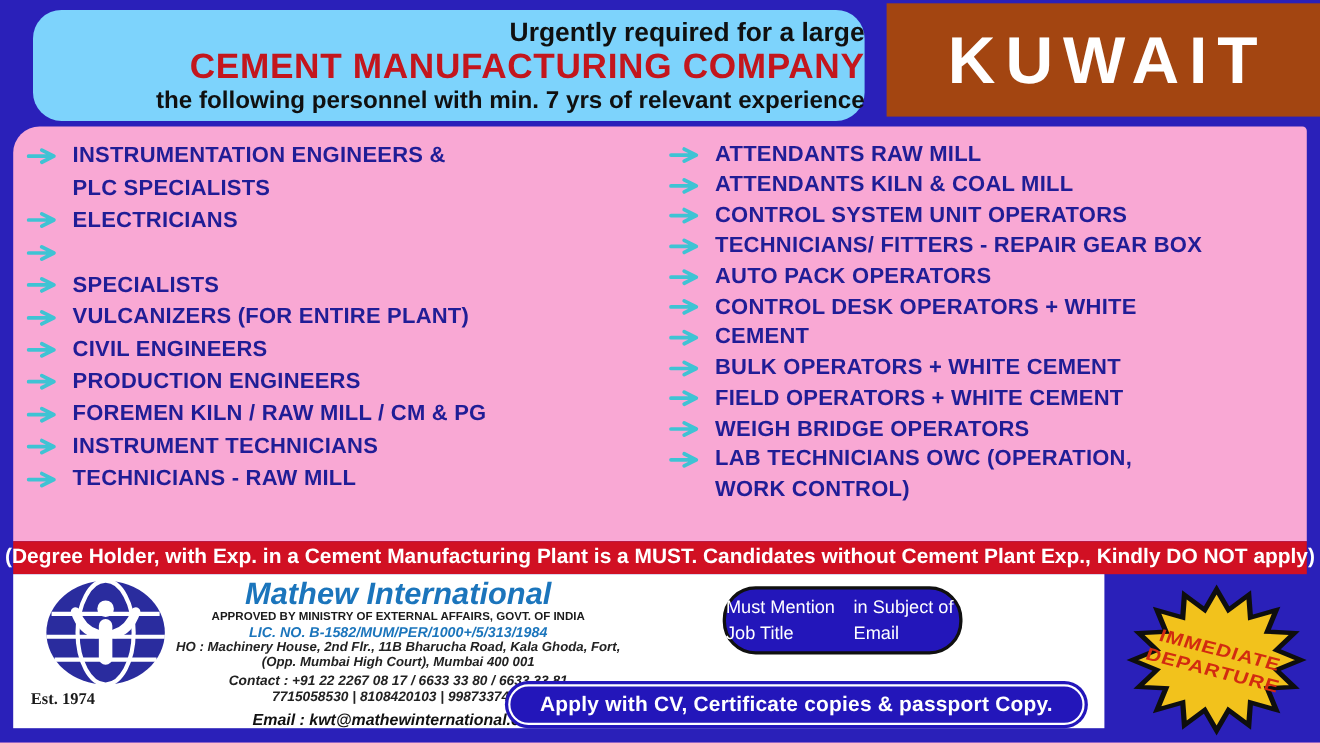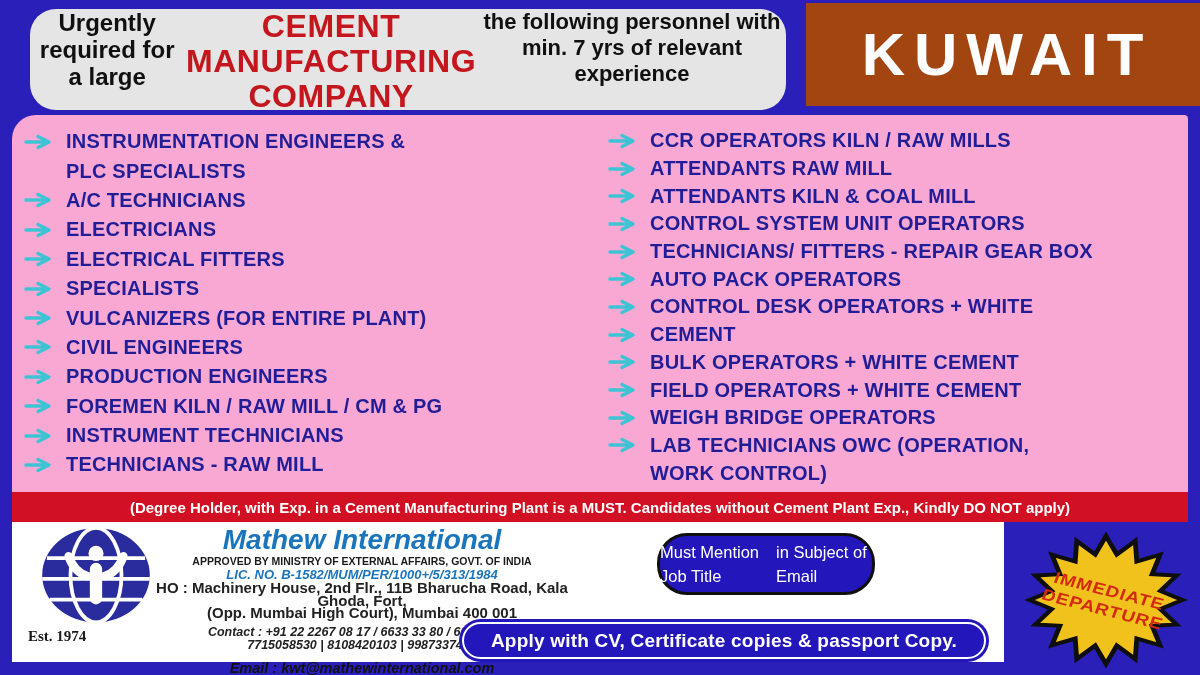--- a/index.html
+++ b/index.html
@@ -8,23 +8,23 @@
     --brand-blue:#1B75BC; --logo-blue:#2A2C9E; --star-yellow:#F2C21C; --star-text:#D22B10;
   }
   *{box-sizing:border-box;}
   html,body{margin:0;padding:0;}
   body{
     width:1200px;height:675px;position:relative;overflow:hidden;
     background:var(--bg);
     font-family:"Liberation Sans",sans-serif;
   }
   .header-box{
-    position:absolute;left:30px;top:9px;width:756px;height:101px;background:#e5e5e5;
-    border-radius:26px;display:flex;flex-direction:row;justify-content:center;
-    align-items:flex-start;text-align:center;
+    position:absolute;left:30px;top:9px;width:756px;height:101px;background:#7dd3fc;
+    border-radius:26px;display:flex;flex-direction:column;justify-content:center;
+    align-items:flex-end;text-align:center;
   }
   .h1{font-size:24px;font-weight:bold;color:#101010;line-height:27px;}
   .h2{font-size:32px;font-weight:bold;color:var(--title-red);letter-spacing:.6px;line-height:35px;}
   .h3{font-size:22px;font-weight:bold;color:#101010;line-height:26px;}
   .kuwait{
     position:absolute;left:806px;top:3px;width:394px;height:103px;background:var(--kuwait-bg);
     color:#fff;font-size:60px;font-weight:bold;letter-spacing:9px;
     display:flex;align-items:center;justify-content:center;padding-left:8px;
   }
   .panel{
@@ -37,33 +37,33 @@
     color:var(--navy-text);font-size:20px;letter-spacing:.2px;
   }
   .col.left{left:12px;top:12px;}
   .col.left .line{height:29.4px;}
   .col.right{left:596px;top:12px;}
   .col.right .line{height:27.7px;}
   .arrow{width:30px;height:16px;margin-right:12px;flex:0 0 auto;}
   .line.cont .arrow{visibility:hidden;}
   .notice{
     position:absolute;left:12px;top:492px;width:1176px;height:30px;background:var(--banner-red);
-    color:#fff;font-weight:bold;font-size:15px;display:flex;align-items:center;justify-content:center;
+    color:#fff;font-weight:bold;font-size:19px;display:flex;align-items:center;justify-content:center;
     white-space:nowrap;
   }
   .footer{position:absolute;left:12px;top:522px;width:992px;height:140px;background:#fff;}
   .logo-wrap{position:absolute;left:16px;top:4px;width:136px;}
   .logo-wrap svg{width:116px;height:102px;display:block;margin:0 auto;}
   .est{font-family:"Liberation Serif",serif;font-weight:bold;font-size:15px;color:#1a1a1a;margin-top:0;}
   .agency{position:absolute;left:118px;top:2px;width:464px;text-align:center;color:#222;}
   .name{color:var(--brand-blue);font-size:28px;font-weight:bold;font-style:italic;line-height:31px;}
   .tagline{font-size:10px;font-style:italic;font-weight:bold;color:#333;line-height:11px;}
   .approval{font-size:10.5px;font-weight:bold;color:#1a1a1a;line-height:12px;}
   .license{font-size:13px;font-weight:bold;font-style:italic;color:var(--brand-blue);line-height:15px;}
-  .addr{font-size:15px;font-weight:bold;line-height:12.5px;color:#222;}
+  .addr{font-size:12px;font-weight:bold;font-style:italic;line-height:12.5px;color:#222;}
   .contact{font-size:12.5px;font-weight:bold;font-style:italic;line-height:13.5px;color:#222;}
   .contact.first{margin-top:6px;}
   .email{font-size:14.5px;font-weight:bold;font-style:italic;margin-top:7px;color:#111;}
   .mention-pill{
     position:absolute;left:645px;top:11px;width:218px;height:62px;background:var(--pill-blue);
     border:3px solid #101010;border-radius:30px;color:#fff;font-size:16.5px;
     display:flex;flex-direction:row;align-items:center;justify-content:center;line-height:24px;
   }
   .apply-pill{
     position:absolute;left:450px;top:100px;width:524px;height:37px;background:var(--pill-blue);
@@ -105,33 +105,26 @@
       <li class="line cont">
           <svg class="arrow" viewBox="0 0 30 16">
             <use href="#arr"></use>
           </svg>
           <span>PLC SPECIALISTS</span>
         </li>
       <li class="line">
           <svg class="arrow" viewBox="0 0 30 16">
             <use href="#arr"></use>
           </svg>
-          <span>A/C TECHNICIANS</span>
-        </li>
-      <li class="line">
-          <svg class="arrow" viewBox="0 0 30 16">
-            <use href="#arr"></use>
-          </svg>
           <span>ELECTRICIANS</span>
         </li>
       <li class="line">
           <svg class="arrow" viewBox="0 0 30 16">
             <use href="#arr"></use>
           </svg>
-          <span>ELECTRICAL FITTERS</span>
         </li>
       <li class="line">
           <svg class="arrow" viewBox="0 0 30 16">
             <use href="#arr"></use>
           </svg>
           <span>SPECIALISTS</span>
         </li>
       <li class="line">
           <svg class="arrow" viewBox="0 0 30 16">
             <use href="#arr"></use>
@@ -163,26 +156,20 @@
           <span>INSTRUMENT TECHNICIANS</span>
         </li>
       <li class="line">
           <svg class="arrow" viewBox="0 0 30 16">
             <use href="#arr"></use>
           </svg>
           <span>TECHNICIANS - RAW MILL</span>
         </li>
     </ul>
     <ul class="col right">
-      <li class="line">
-          <svg class="arrow" viewBox="0 0 30 16">
-            <use href="#arr"></use>
-          </svg>
-          <span>CCR OPERATORS KILN / RAW MILLS</span>
-        </li>
       <li class="line">
           <svg class="arrow" viewBox="0 0 30 16">
             <use href="#arr"></use>
           </svg>
           <span>ATTENDANTS RAW MILL</span>
         </li>
       <li class="line">
           <svg class="arrow" viewBox="0 0 30 16">
             <use href="#arr"></use>
           </svg>

